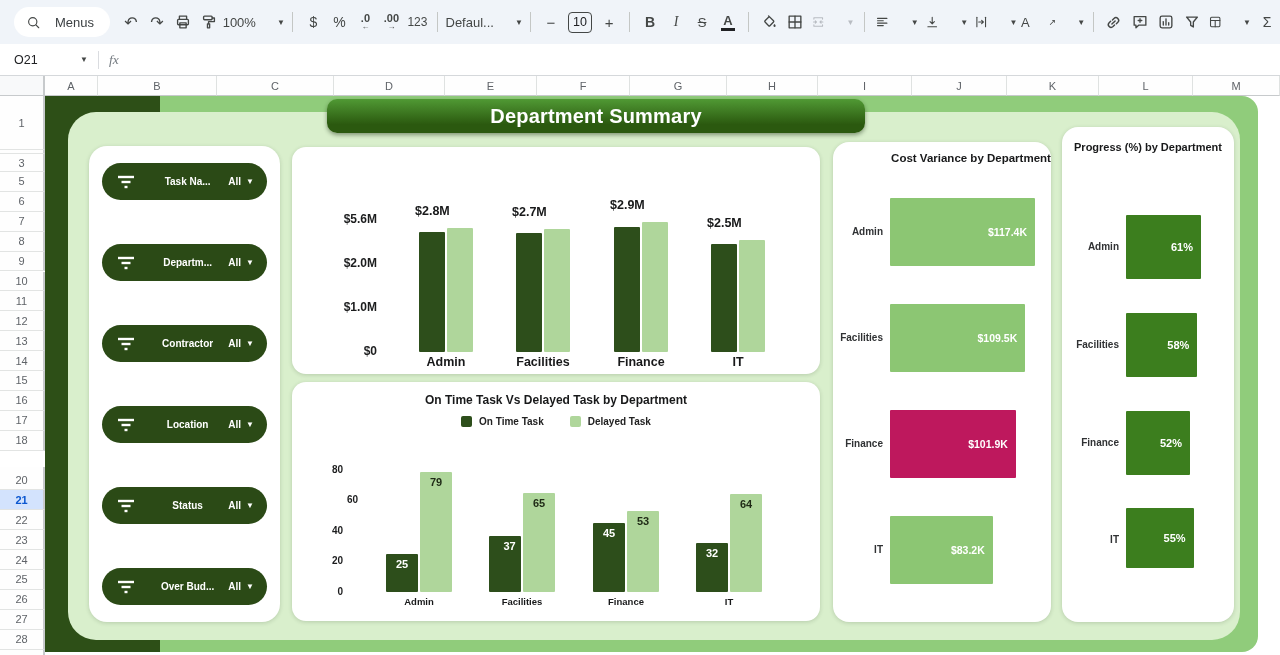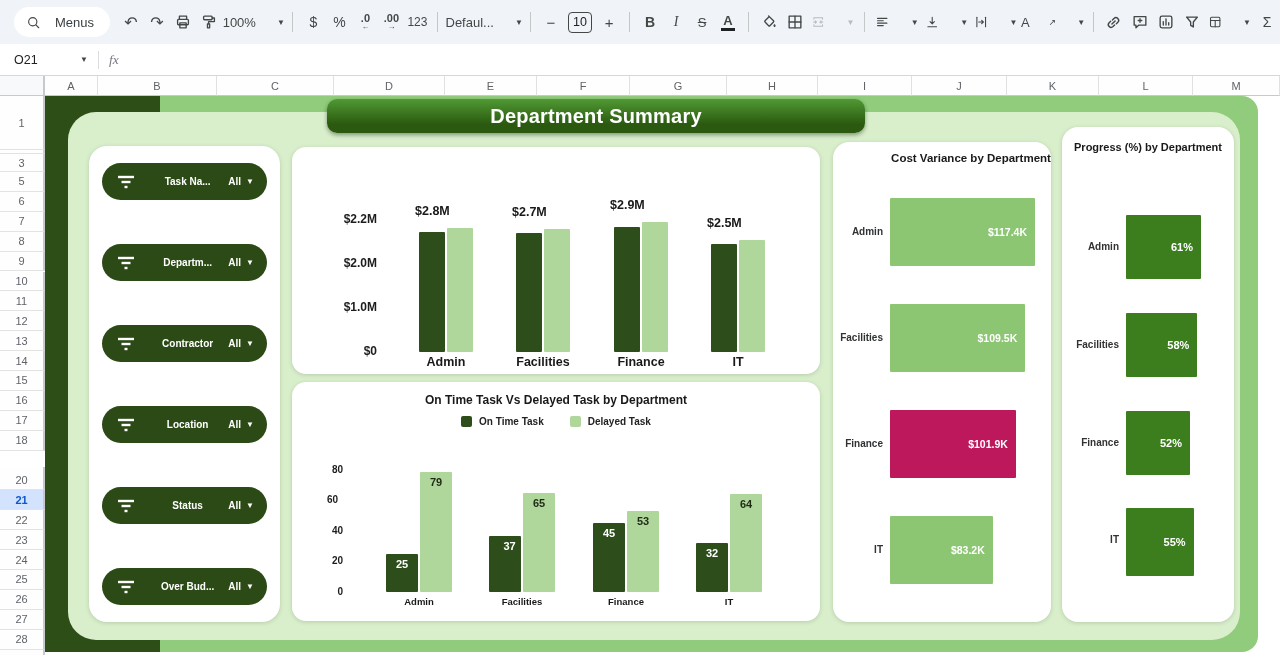--- a/index.html
+++ b/index.html
@@ -405,21 +405,21 @@
           </svg>
         <span class="plabel">Over Bud...</span>
         <span class="pall">
             <span>All</span>
             <span class="caret">▼</span>
           </span>
       </div>
     </div>
 
     <div class="card" id="chart-budget" style="left:247px; top:51px; width:528px; height:227px;">
-        <div class="ytick" style="left: 0px; width: 85px; top: 65.2px; font-size: 12px;">$2.2M</div>
+        <div class="ytick" style="left: 0px; width: 85px; top: 65.2px; font-size: 12px;">$5.6M</div>
         <div class="ytick" style="left: 0px; width: 85px; top: 109.2px; font-size: 12px;">$2.0M</div>
         <div class="ytick" style="left: 0px; width: 85px; top: 153.2px; font-size: 12px;">$1.0M</div>
         <div class="ytick" style="left: 0px; width: 85px; top: 197.2px; font-size: 12px;">$0</div>
         <div class="vbar" style="left: 127px; width: 26px; top: 85.32px; height: 119.68px; background: rgb(45, 78, 27);"></div>
         <div class="vbar" style="left: 155px; width: 26px; top: 80.92px; height: 124.08px; background: rgb(175, 214, 155);"></div>
         <div class="vlabel" style="left: 123px; width: 70px; top: 56.92px; font-size: 12.5px;">$2.8M</div>
         <div class="catlabel" style="left: 107px; width: 94px; top: 208px; font-size: 12.5px;">Admin</div>
         <div class="vbar" style="left: 224px; width: 26px; top: 86.2px; height: 118.8px; background: rgb(45, 78, 27);"></div>
         <div class="vbar" style="left: 252px; width: 26px; top: 81.8px; height: 123.2px; background: rgb(175, 214, 155);"></div>
         <div class="vlabel" style="left: 220px; width: 70px; top: 57.8px; font-size: 12.5px;">$2.7M</div>
@@ -439,21 +439,21 @@
           <div class="litem">
             <span class="sw" style="background: rgb(45, 78, 27);"></span>
             <span>On Time Task</span>
           </div>
           <div class="litem">
             <span class="sw" style="background: rgb(175, 214, 155);"></span>
             <span>Delayed Task</span>
           </div>
         </div>
         <div class="ytick" style="left: 0px; width: 51px; top: 81.5px; font-size: 10px;">80</div>
-        <div class="ytick" style="left: 16px; width: 30px; top: 112px; font-size: 10px;">60</div>
+        <div class="ytick" style="left: 0px; width: 66px; top: 112px; font-size: 10px;">60</div>
         <div class="ytick" style="left: 0px; width: 51px; top: 142.5px; font-size: 10px;">40</div>
         <div class="ytick" style="left: 0px; width: 51px; top: 173px; font-size: 10px;">20</div>
         <div class="ytick" style="left: 0px; width: 51px; top: 203.5px; font-size: 10px;">0</div>
         <div class="vbar" style="left: 94px; width: 32px; top: 171.875px; height: 38.125px; background: rgb(45, 78, 27);"></div>
         <div class="vbar" style="left: 128px; width: 32px; top: 89.525px; height: 120.475px; background: rgb(175, 214, 155);"></div>
         <div class="inlabel" style="left: 94px; width: 32px; top: 175.875px; font-size: 11px; color: rgb(255, 255, 255);">25</div>
         <div class="inlabel" style="left: 128px; width: 32px; top: 93.525px; font-size: 11px; color: rgb(31, 42, 22);">79</div>
         <div class="catlabel" style="left: 74px; width: 106px; top: 214px; font-size: 9.5px;">Admin</div>
         <div class="vbar" style="left: 197px; width: 32px; top: 153.575px; height: 56.425px; background: rgb(45, 78, 27);"></div>
         <div class="vbar" style="left: 231px; width: 32px; top: 110.875px; height: 99.125px; background: rgb(175, 214, 155);"></div>
@@ -484,16 +484,16 @@
       </div>
     <div class="card" id="chart-progress" style="left:1017px; top:31px; width:172px; height:495px; border-radius:16px;">
         <div class="c-title" style="top: 14px; font-size: 11px;">Progress (%) by Department</div>
         <div class="hrow-dept" style="left: 0px; width: 57px; top: 114px; font-size: 10px;">Admin</div>
         <div class="hbar" style="left: 64px; top: 88px; width: 75px; height: 64px; background: rgb(60, 126, 30); font-size: 11px; padding-right: 8px;">61%</div>
         <div class="hrow-dept" style="left: 0px; width: 57px; top: 212px; font-size: 10px;">Facilities</div>
         <div class="hbar" style="left: 64px; top: 186px; width: 71.3115px; height: 64px; background: rgb(60, 126, 30); font-size: 11px; padding-right: 8px;">58%</div>
         <div class="hrow-dept" style="left: 0px; width: 57px; top: 310px; font-size: 10px;">Finance</div>
         <div class="hbar" style="left: 64px; top: 284px; width: 63.9344px; height: 64px; background: rgb(60, 126, 30); font-size: 11px; padding-right: 8px;">52%</div>
         <div class="hrow-dept" style="left: 0px; width: 57px; top: 407px; font-size: 10px;">IT</div>
-        <div class="hbar" style="left: 64px; top: 381px; width: 67.623px; height: 68px; background: rgb(60, 126, 30); font-size: 11px; padding-right: 8px;">55%</div>
+        <div class="hbar" style="left: 64px; top: 381px; width: 67.623px; height: 60px; background: rgb(60, 126, 30); font-size: 11px; padding-right: 8px;">55%</div>
       </div>
   </div>
 </div>
 
 </body></html>

